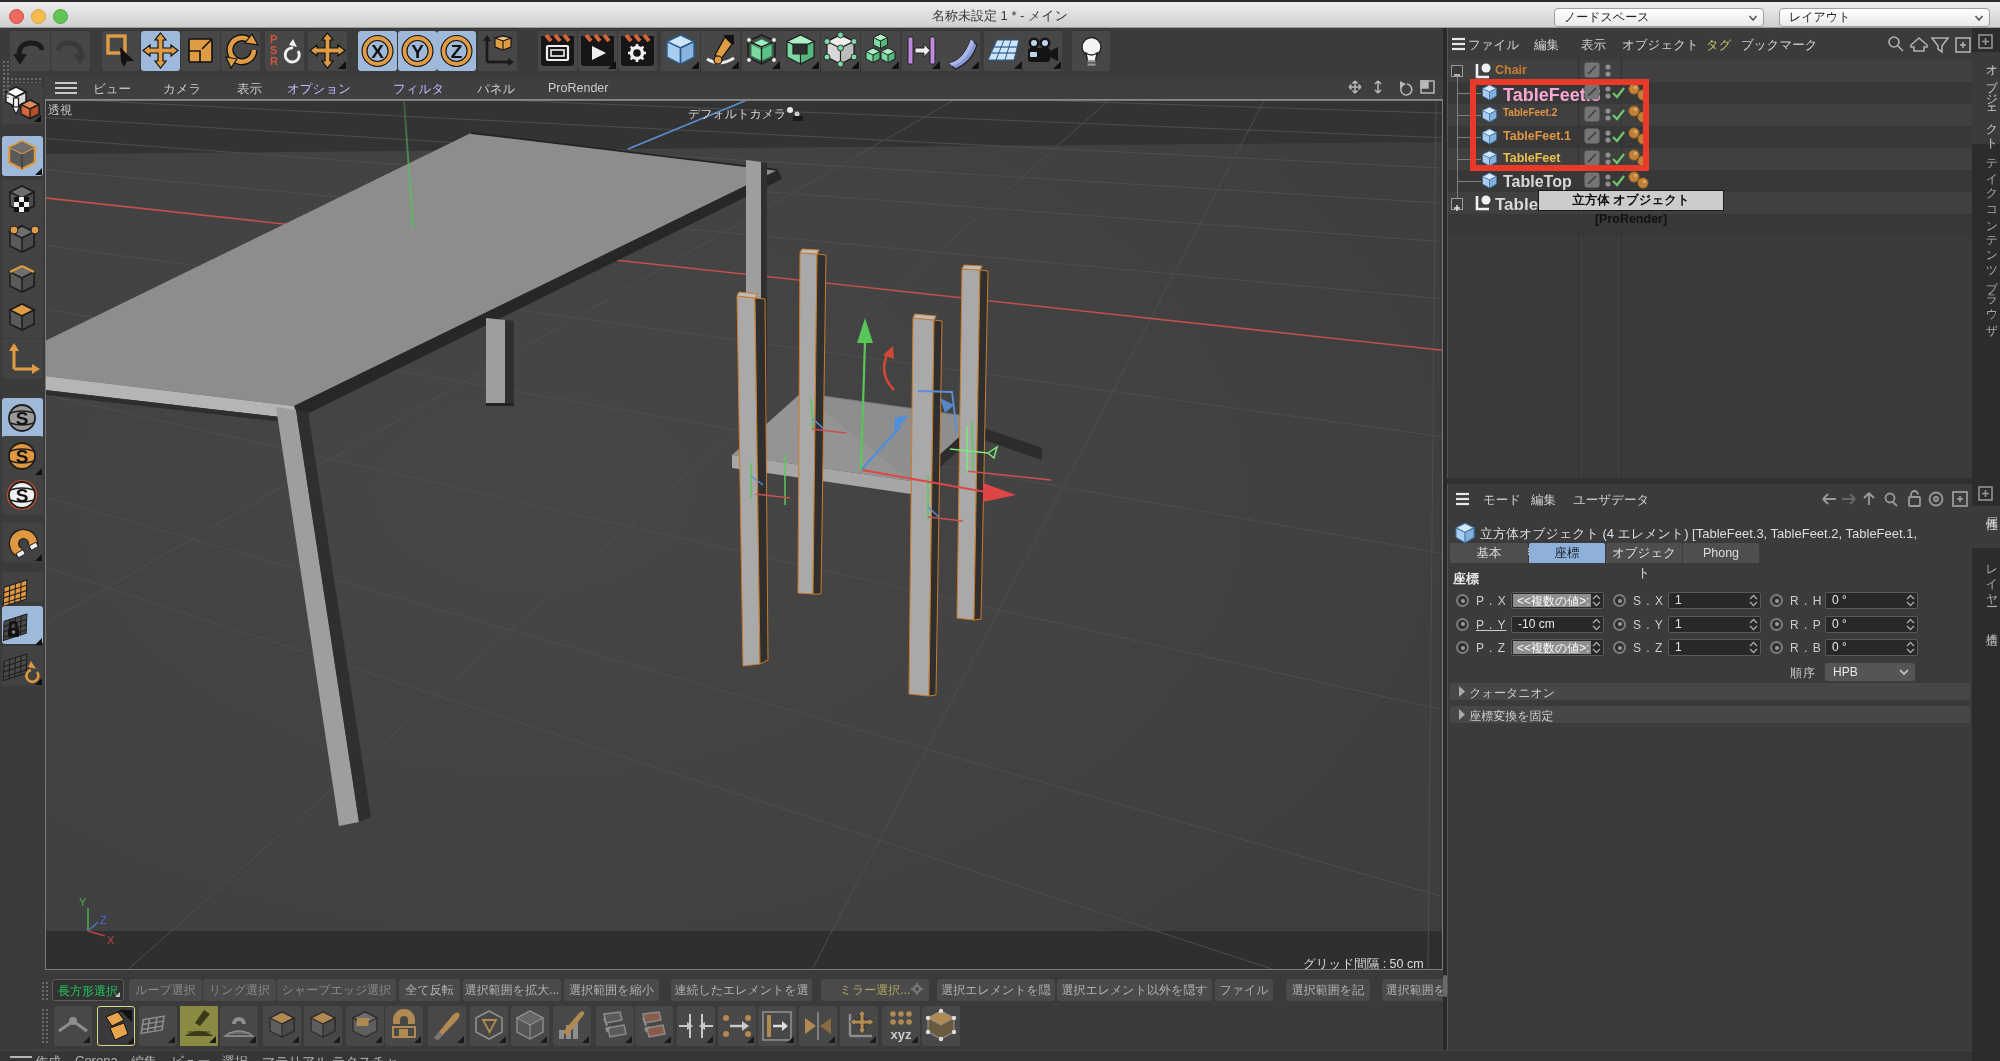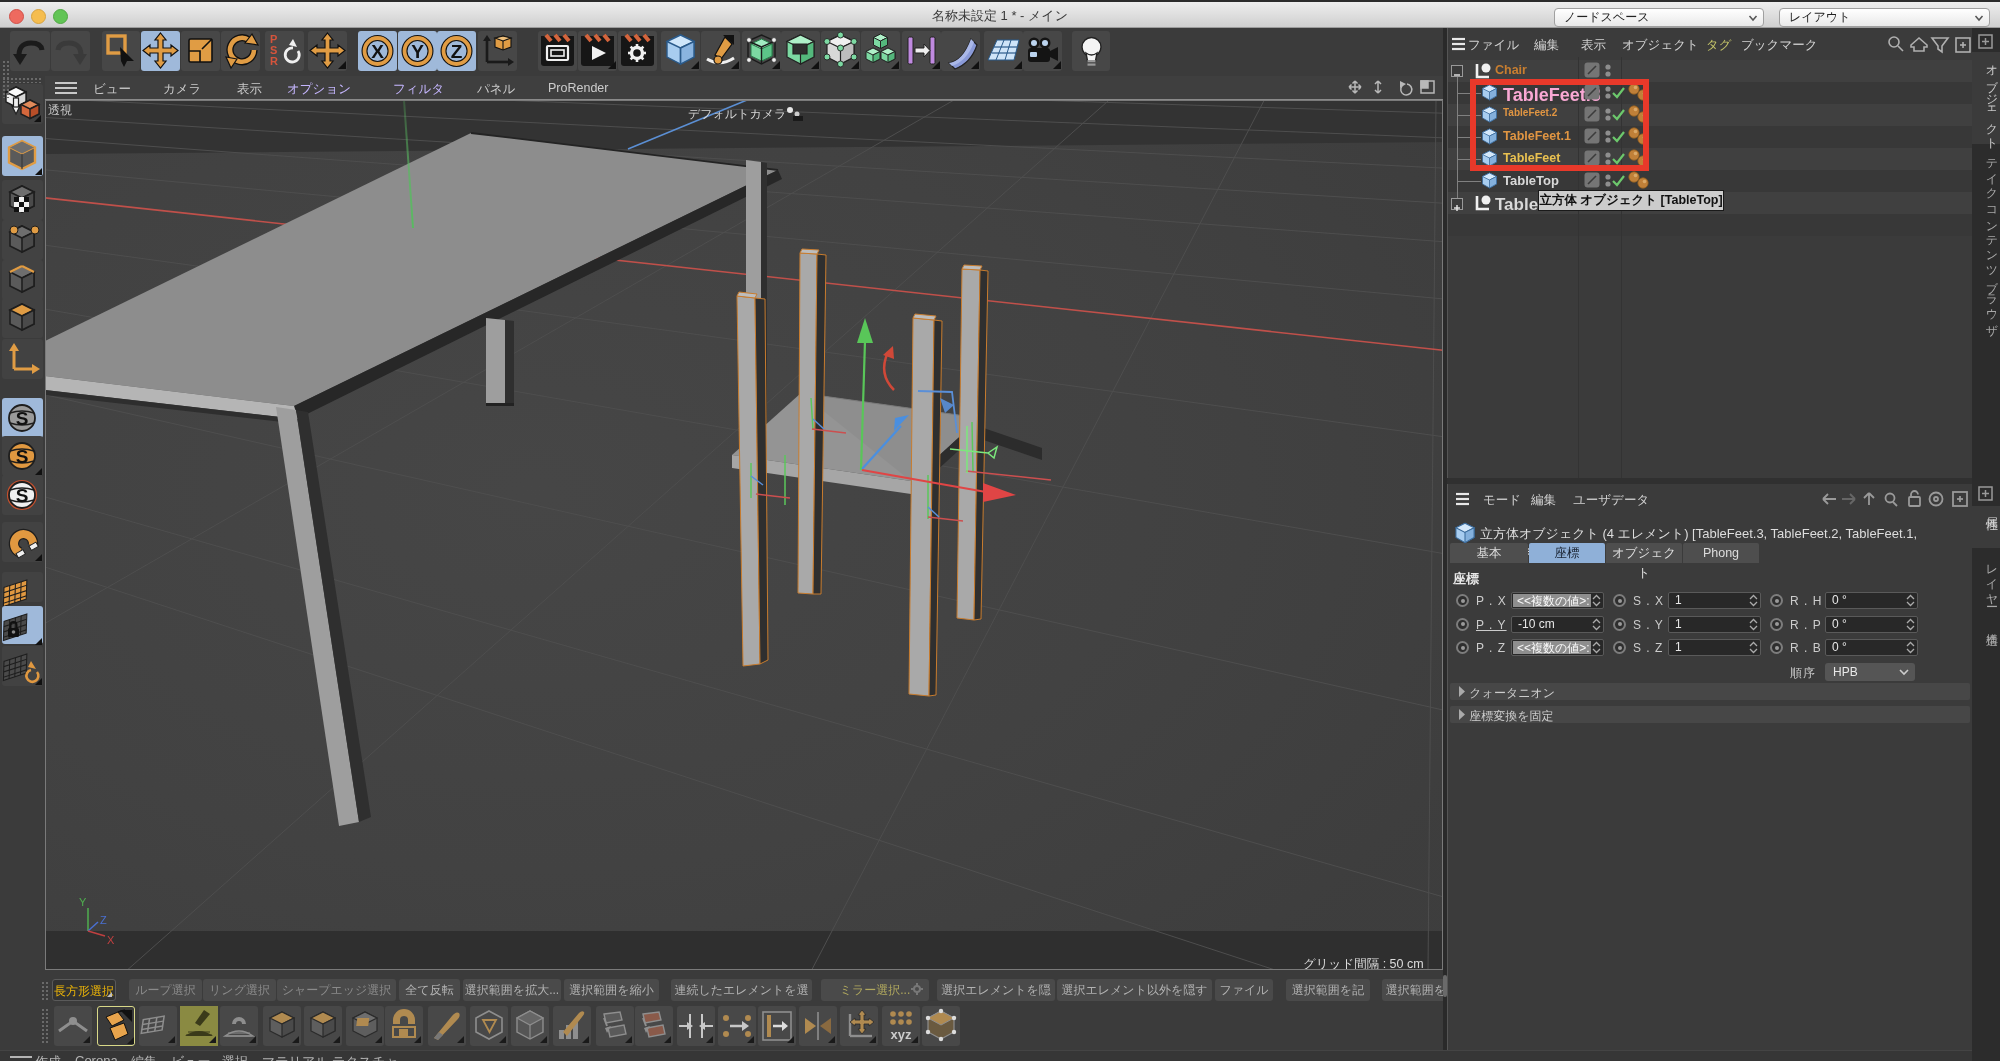--- a/index.html
+++ b/index.html
@@ -306,21 +306,21 @@
           <line x1="20" y1="10" x2="20" y2="28"></line>
           <line x1="26" y1="10" x2="26" y2="28"></line>
         </g>
         <path d="M 29,24 a 6,6 0 1 0 6,2" stroke="#e09840" stroke-width="2.6" fill="none"></path>
         <polygon points="26,21 34,23 29,15" fill="#e09840"></polygon>
         <polygon points="33,39 40,39 40,32" fill="#111"></polygon>
       </svg></div>
   </div>
 <div id="selrow" class="abs">
     <div class="dots" style="left:41px;top:3px;width:8px;height:19px;"></div>
-    <div class="sbtn" style="left:52px;width:64px;background:#323232;border:1px solid #5a5a5a;color:#eab308;">長方形選択<svg width="6" height="6" style="position:absolute;right:2px;bottom:2px">
+    <div class="sbtn" style="left:52px;width:72px;background:#323232;border:1px solid #5a5a5a;color:#22c55e;">長方形選択<svg width="6" height="6" style="position:absolute;right:2px;bottom:2px">
         <polygon points="5,0 5,5 0,5" fill="#c0c0c0"></polygon>
       </svg></div>
     <div class="sbtn" style="left:129px;width:73px;color:#8a8a8a;">ループ選択</div>
     <div class="sbtn" style="left:203px;width:73px;color:#8a8a8a;">リング選択</div>
     <div class="sbtn" style="left:277px;width:119px;color:#8a8a8a;">シャープエッジ選択</div>
     <div class="sbtn" style="left:399px;width:61px;">全て反転</div>
     <div class="sbtn" style="left:463px;width:98px;">選択範囲を拡大...</div>
     <div class="sbtn" style="left:564px;width:95px;">選択範囲を縮小</div>
     <div class="sbtn" style="left:671px;width:141px;">連続したエレメントを選択</div>
     <div class="sbtn" style="left:821px;width:108px;color:#b0a85e;">ミラー選択...<svg width="13" height="13" style="position:absolute;right:5px;top:4px">
@@ -684,21 +684,21 @@
         <circle cx="17.5" cy="10.5" r="1.8" fill="#daa868"></circle>
       </svg></div>
     <div style="position:absolute;left:10px;top:153px;width:23px;height:1px;background:#808080;"></div>
     <div style="position:absolute;left:33px;top:144px;"><svg width="17" height="17" viewBox="0 0 17 17">
         <g stroke="#3a6a9a" stroke-width="0.8">
           <polygon points="8.5,1 15.5,4.5 15.5,12 8.5,16 1.5,12 1.5,4.5" fill="#a8cdf0"></polygon>
           <polygon points="1.5,4.5 8.5,8 15.5,4.5 8.5,1" fill="#d4e8fa"></polygon>
           <polygon points="8.5,8 15.5,4.5 15.5,12 8.5,16" fill="#84b0dc"></polygon>
         </g>
       </svg></div>
-    <div class="otext" style="left:55px;top:145px;color:#d9d9d9;font-size:13px;">TableTop</div>
+    <div class="otext" style="left:55px;top:145px;color:#d9d9d9;font-size:16px;">TableTop</div>
     <div style="position:absolute;left:136px;top:144px;"><svg width="17" height="17">
         <rect x="0.5" y="0.5" width="15" height="15" rx="3" fill="#757575"></rect>
         <line x1="4" y1="12" x2="12" y2="4" stroke="#3c3c3c" stroke-width="1.6"></line>
       </svg></div>
     <div style="position:absolute;left:156px;top:144px;"><svg width="8" height="17">
         <circle cx="4" cy="5" r="2.6" fill="#8e8e8e"></circle>
         <circle cx="4" cy="12" r="2.6" fill="#8e8e8e"></circle>
       </svg></div>
     <div style="position:absolute;left:163px;top:144px;"><svg width="15" height="17">
         <path d="M 2,9 l 4,4 l 7,-9" stroke="#6cc86c" stroke-width="2.2" fill="none"></path>
@@ -716,21 +716,21 @@
     <div class="otext" style="left:47px;top:167px;color:#d9d9d9;font-size:17px;">Table</div>
     <div style="position:absolute;left:136px;top:166px;"><svg width="17" height="17">
         <rect x="0.5" y="0.5" width="15" height="15" rx="3" fill="#757575"></rect>
         <line x1="4" y1="12" x2="12" y2="4" stroke="#3c3c3c" stroke-width="1.6"></line>
       </svg></div>
     <div style="position:absolute;left:156px;top:166px;"><svg width="8" height="17">
         <circle cx="4" cy="5" r="2.6" fill="#8e8e8e"></circle>
         <circle cx="4" cy="12" r="2.6" fill="#8e8e8e"></circle>
       </svg></div>
     <div style="position:absolute;left:22px;top:51px;width:179px;height:92px;border:6px solid #e8392a;box-sizing:border-box;"></div>
-    <div style="position:absolute;left:90px;top:162px;width:186px;height:21px;background:#cccccc;border:1px solid #1a1a1a;box-sizing:border-box;color:#111;font-size:12.5px;line-height:19px;text-align:center;font-weight:600;">立方体 オブジェクト [TableTop]</div>
+    <div style="position:absolute;left:90px;top:162px;width:186px;height:21px;background:#cccccc;border:1px solid #1a1a1a;box-sizing:border-box;color:#111;font-size:12.5px;line-height:19px;text-align:center;font-weight:600;">立方体 オブジェクト [ProRender]</div>
   </div>
 <div id="hsplit" class="abs"></div>
 <div id="am" class="abs">
     <svg width="15" height="14" style="position:absolute;left:8px;top:8px">
       <g stroke="#e8e8e8" stroke-width="2.2">
         <line x1="0" y1="2" x2="13" y2="2"></line>
         <line x1="0" y1="7" x2="13" y2="7"></line>
         <line x1="0" y1="12" x2="13" y2="12"></line>
       </g>
     </svg>

